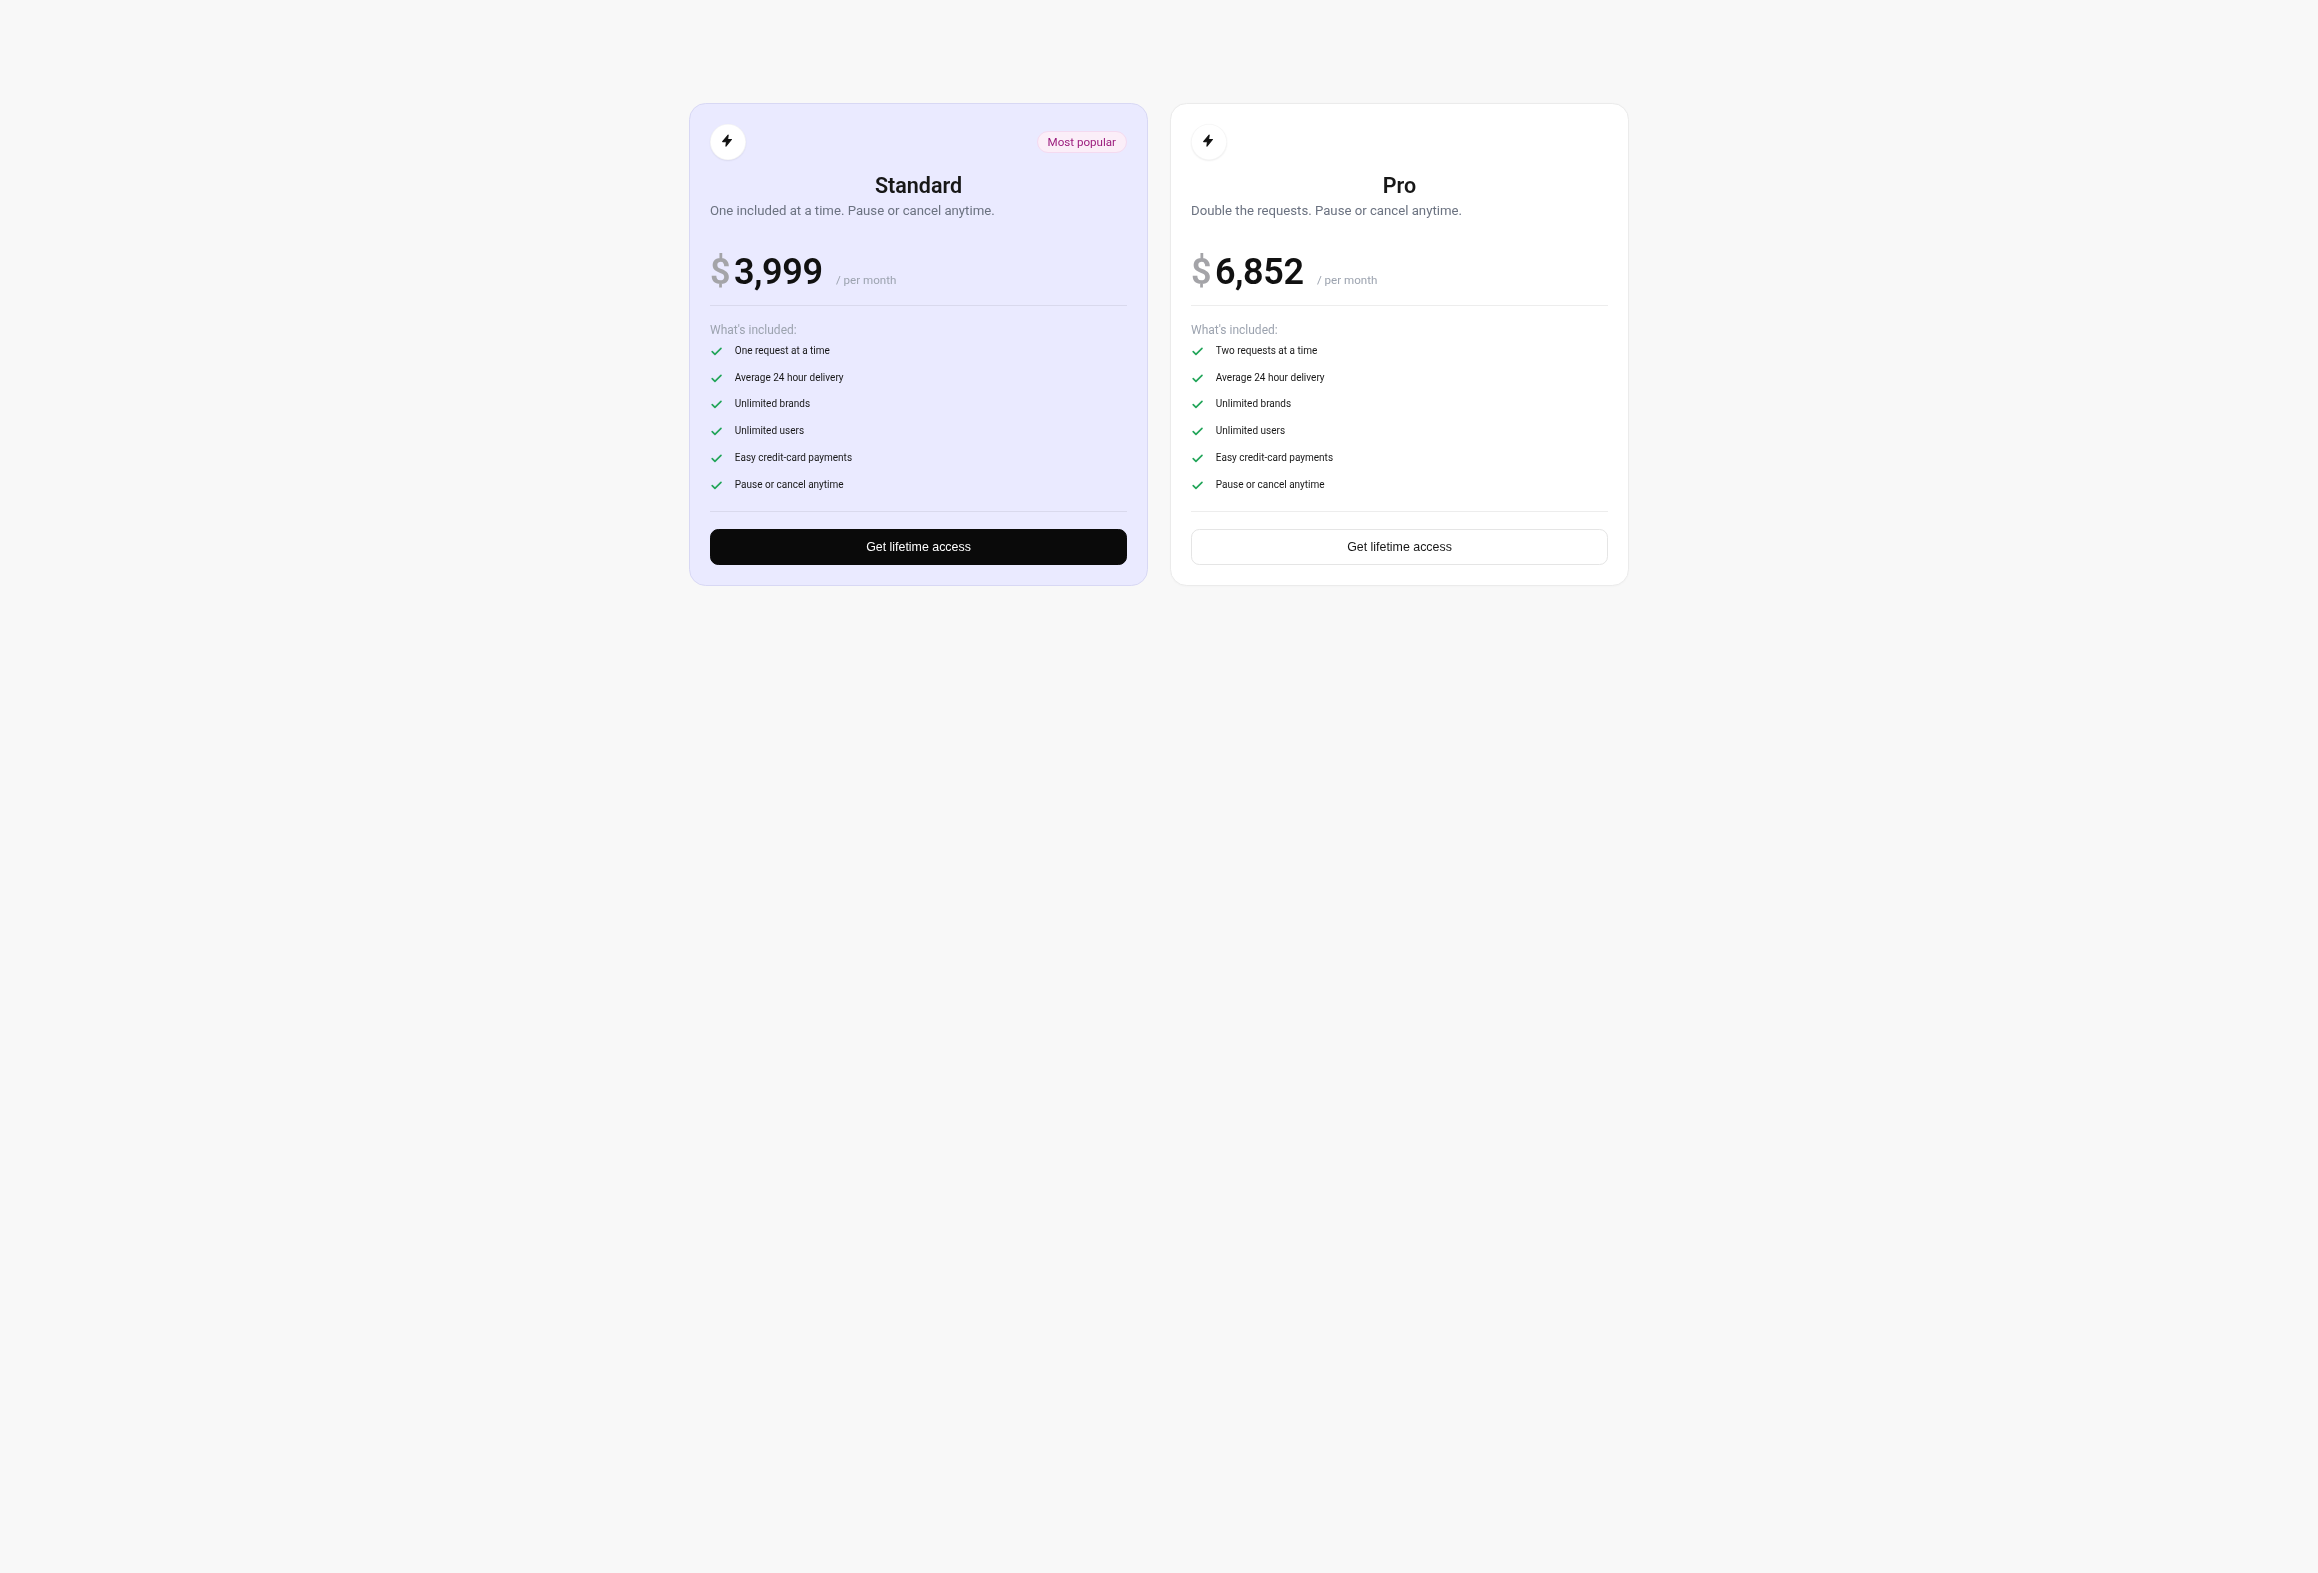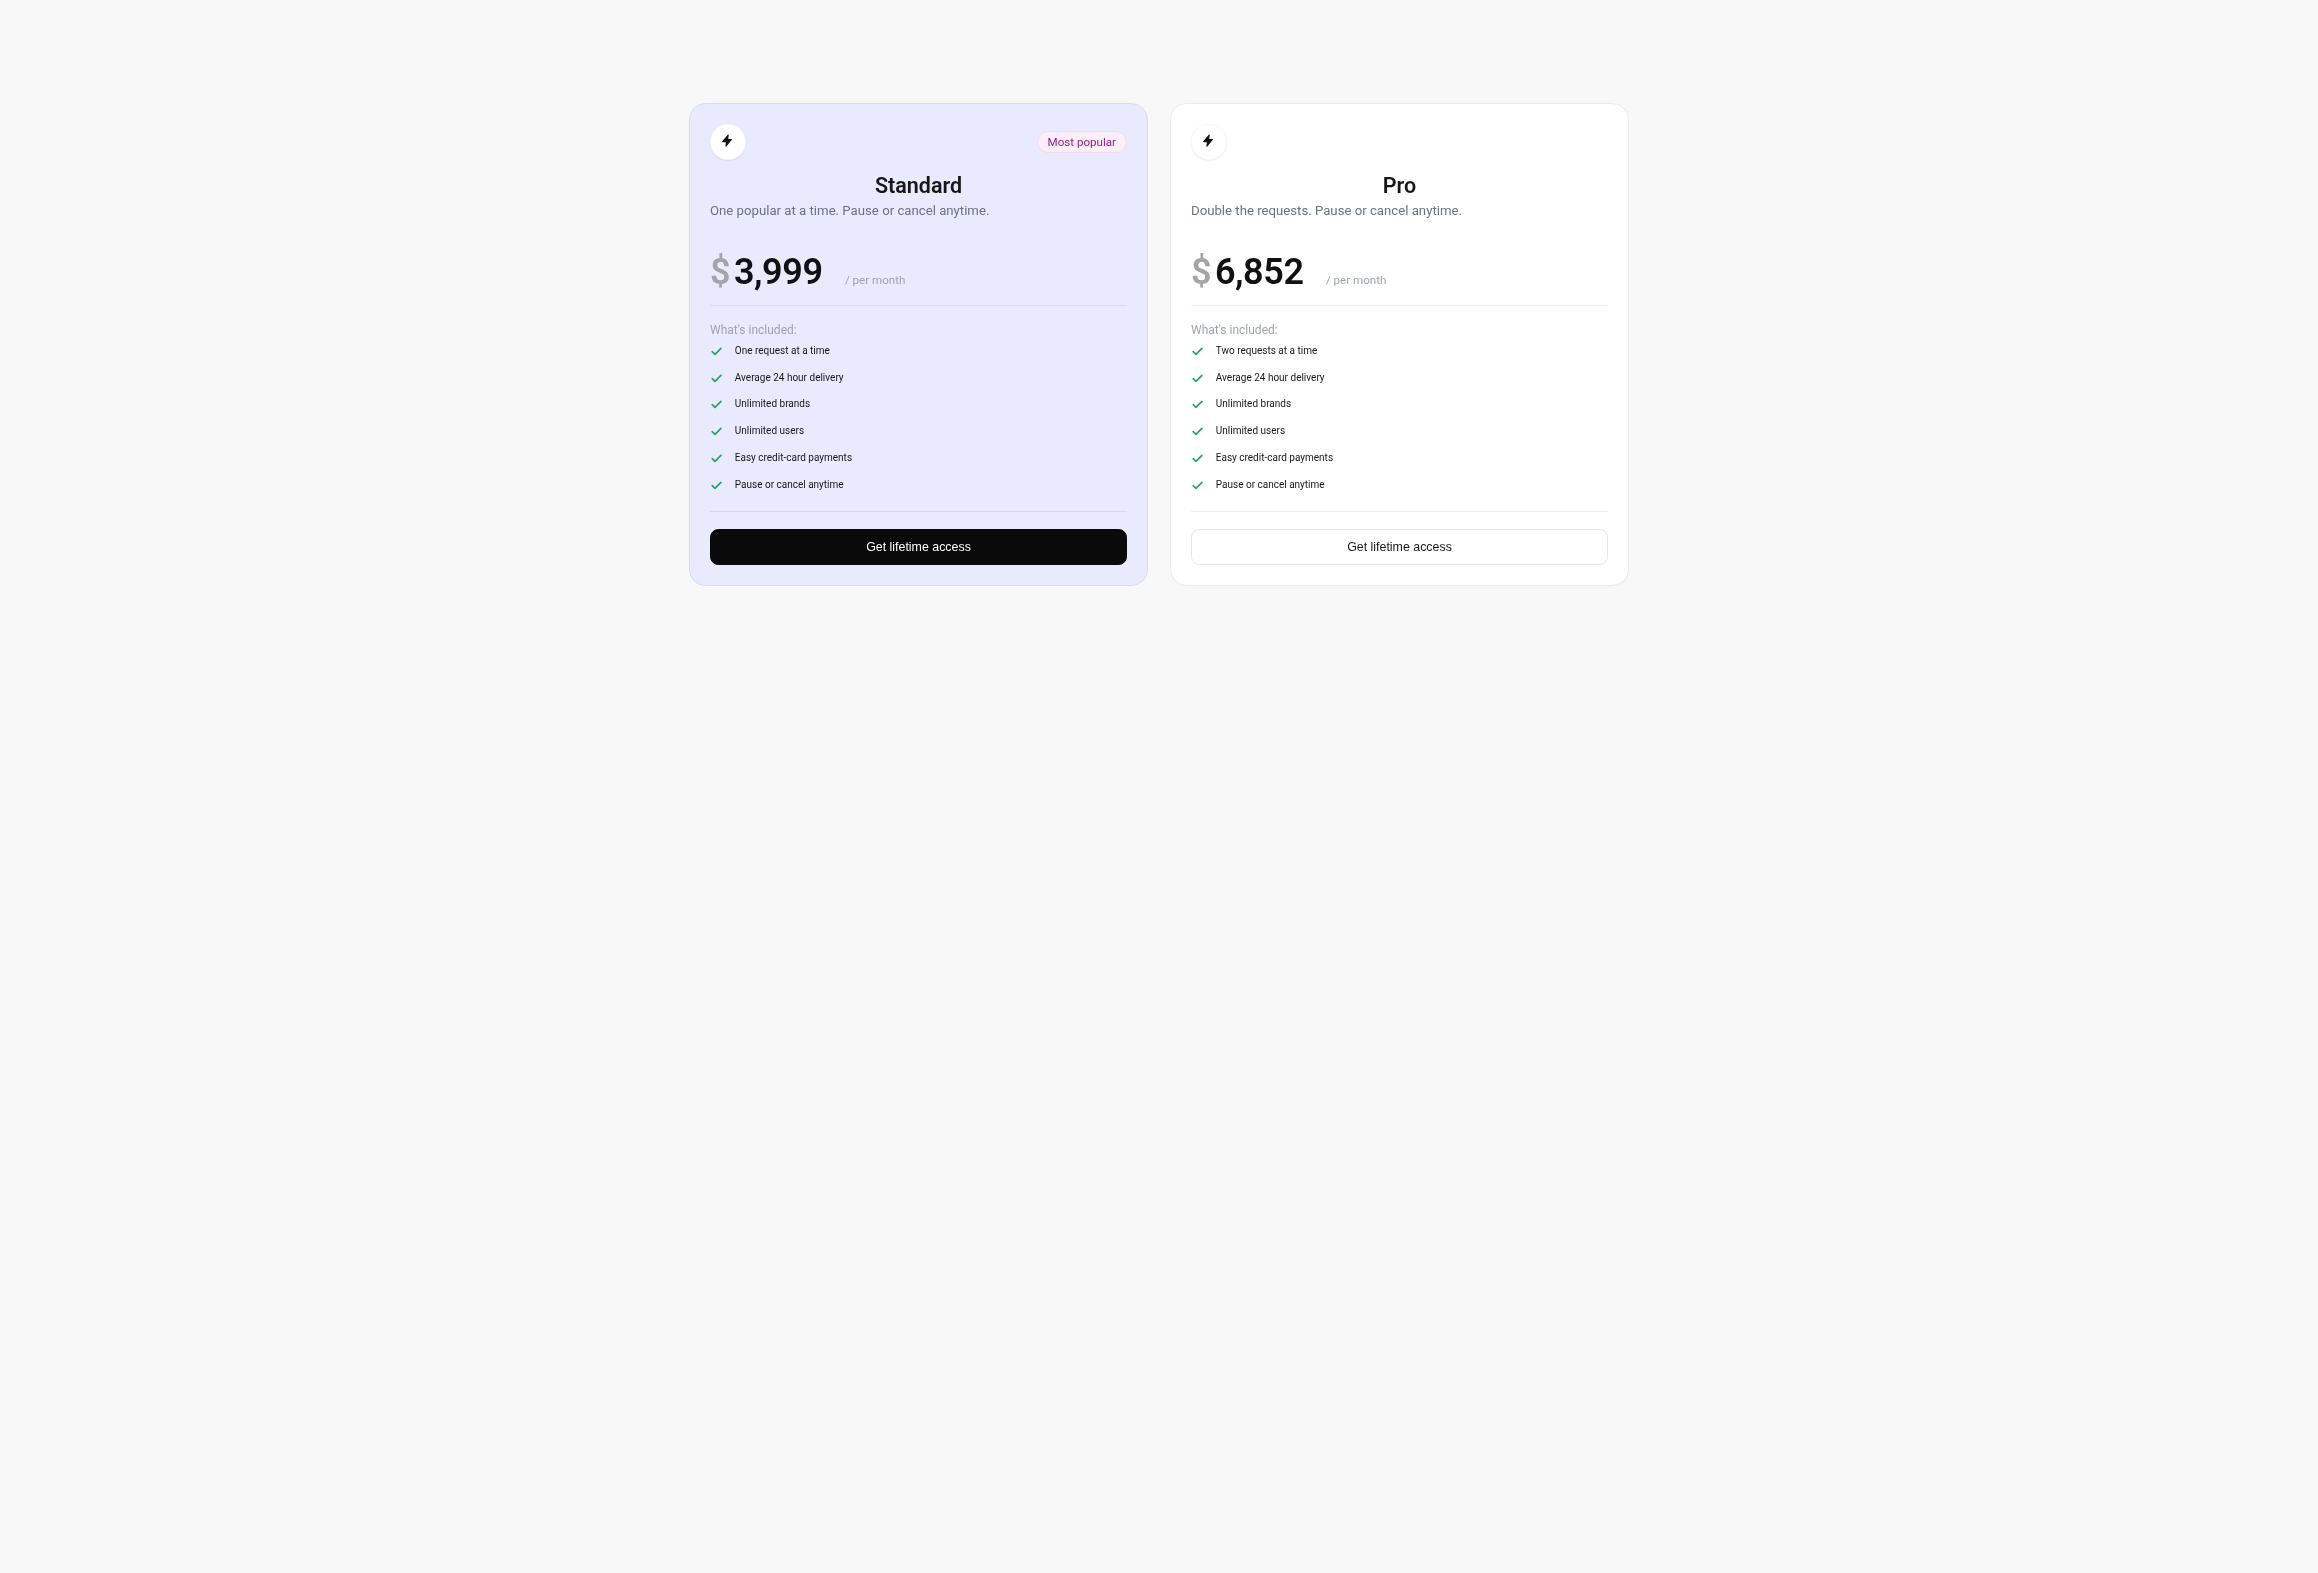--- a/index.html
+++ b/index.html
@@ -91,21 +91,21 @@
   .amount {
     font-size: 36px;
     font-weight: 600;
     color: #111111;
     line-height: 1;
     letter-spacing: -0.4px;
   }
   .period {
     font-size: 11.6px;
     color: #9ca3af;
-    margin-left: 19px;
+    margin-left: 10px;
   }
 
   .divider {
     height: 0.8px;
     background: rgba(0,0,0,0.07);
     width: 100%;
   }
 
   .included-label {
     margin-top: 16.6px;
@@ -161,21 +161,21 @@
           <span>
             <svg viewBox="0 0 24 24" fill="none" stroke="#111111" stroke-width="2" stroke-linecap="round" stroke-linejoin="round">
                 <path d="M13 2 3 14h7l-1 8 10-12h-7l1-8z" fill="#111111"></path>
               </svg>
           </span>
         </div>
         <span class="badge">Most popular</span>
       </div>
 
       <h3 class="plan-name">Standard</h3>
-      <p class="plan-sub">One popular at a time. Pause or cancel anytime.</p>
+      <p class="plan-sub">One included at a time. Pause or cancel anytime.</p>
 
       <div class="price-row">
         <span class="currency">$</span>
         <span class="amount">3,999</span>
         <span class="period">/ per month</span>
       </div>
 
       <div class="divider"></div>
 
       <p class="included-label">What's included:</p>

